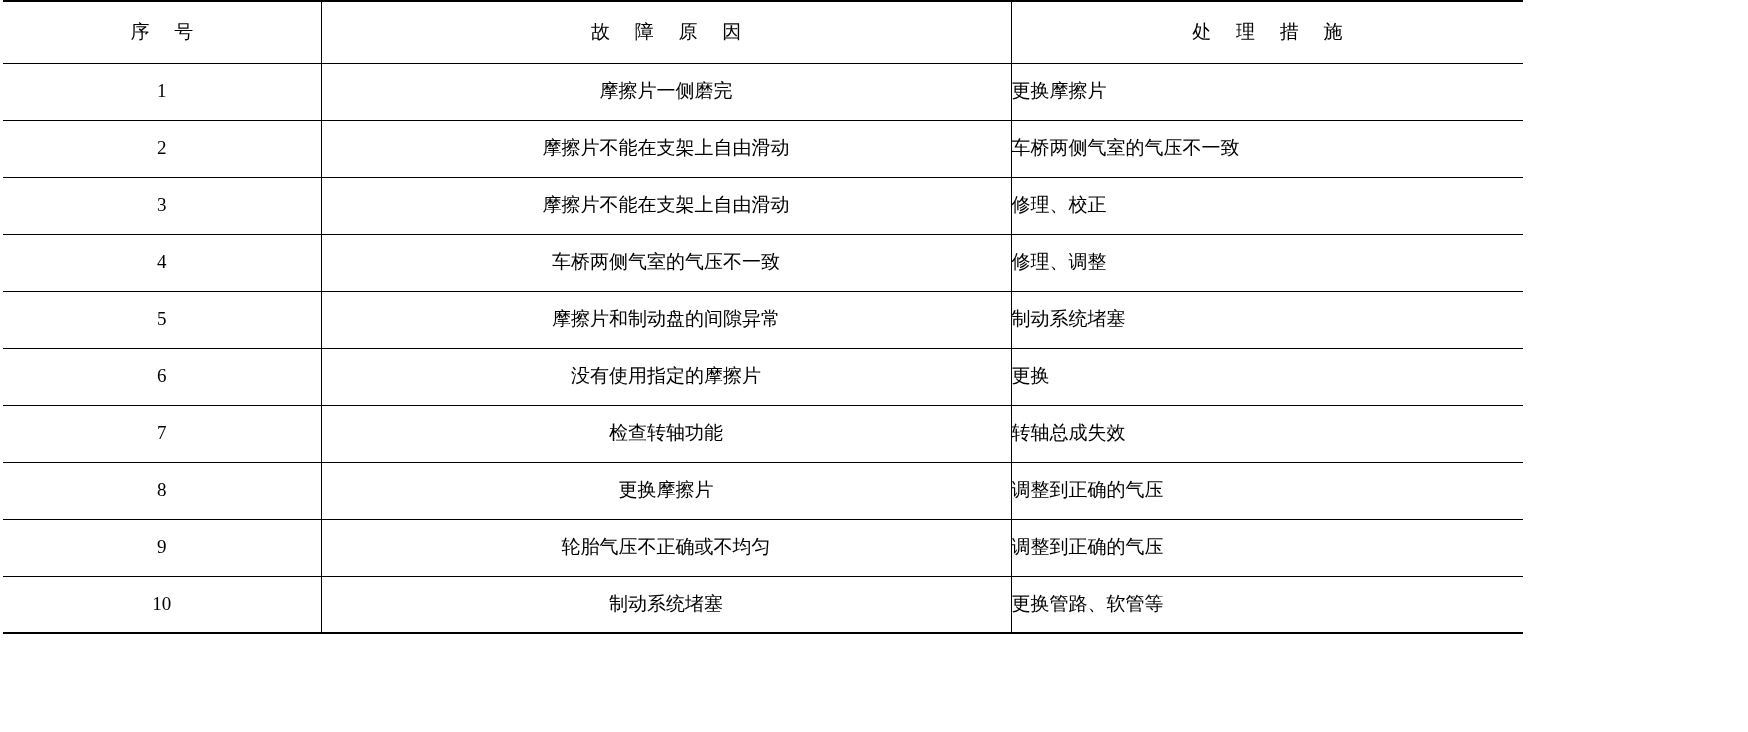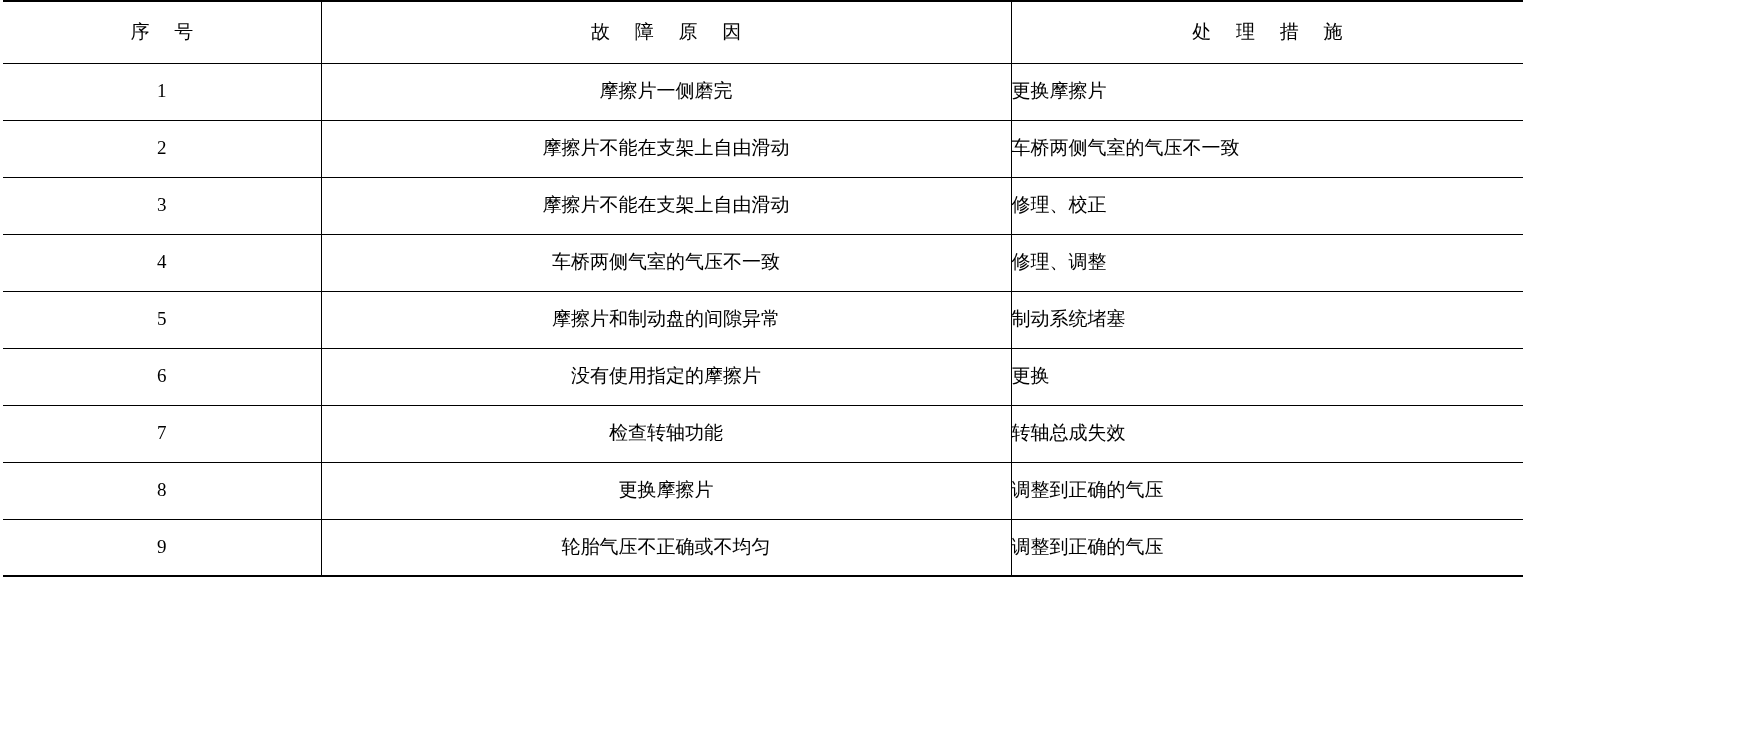--- a/index.html
+++ b/index.html
@@ -140,15 +140,20 @@
       <tr>
         <td class="num-cell">8</td>
         <td class="cause-cell">更换摩擦片</td>
         <td class="action-cell">调整到正确的气压</td>
       </tr>
       <tr>
         <td class="num-cell">9</td>
         <td class="cause-cell">轮胎气压不正确或不均匀</td>
         <td class="action-cell">调整到正确的气压</td>
       </tr>
+      <tr>
+        <td class="num-cell">10</td>
+        <td class="cause-cell">制动系统堵塞</td>
+        <td class="action-cell">更换管路、软管等</td>
+      </tr>
     </tbody>
   </table>
 </div>
 
 </body></html>

